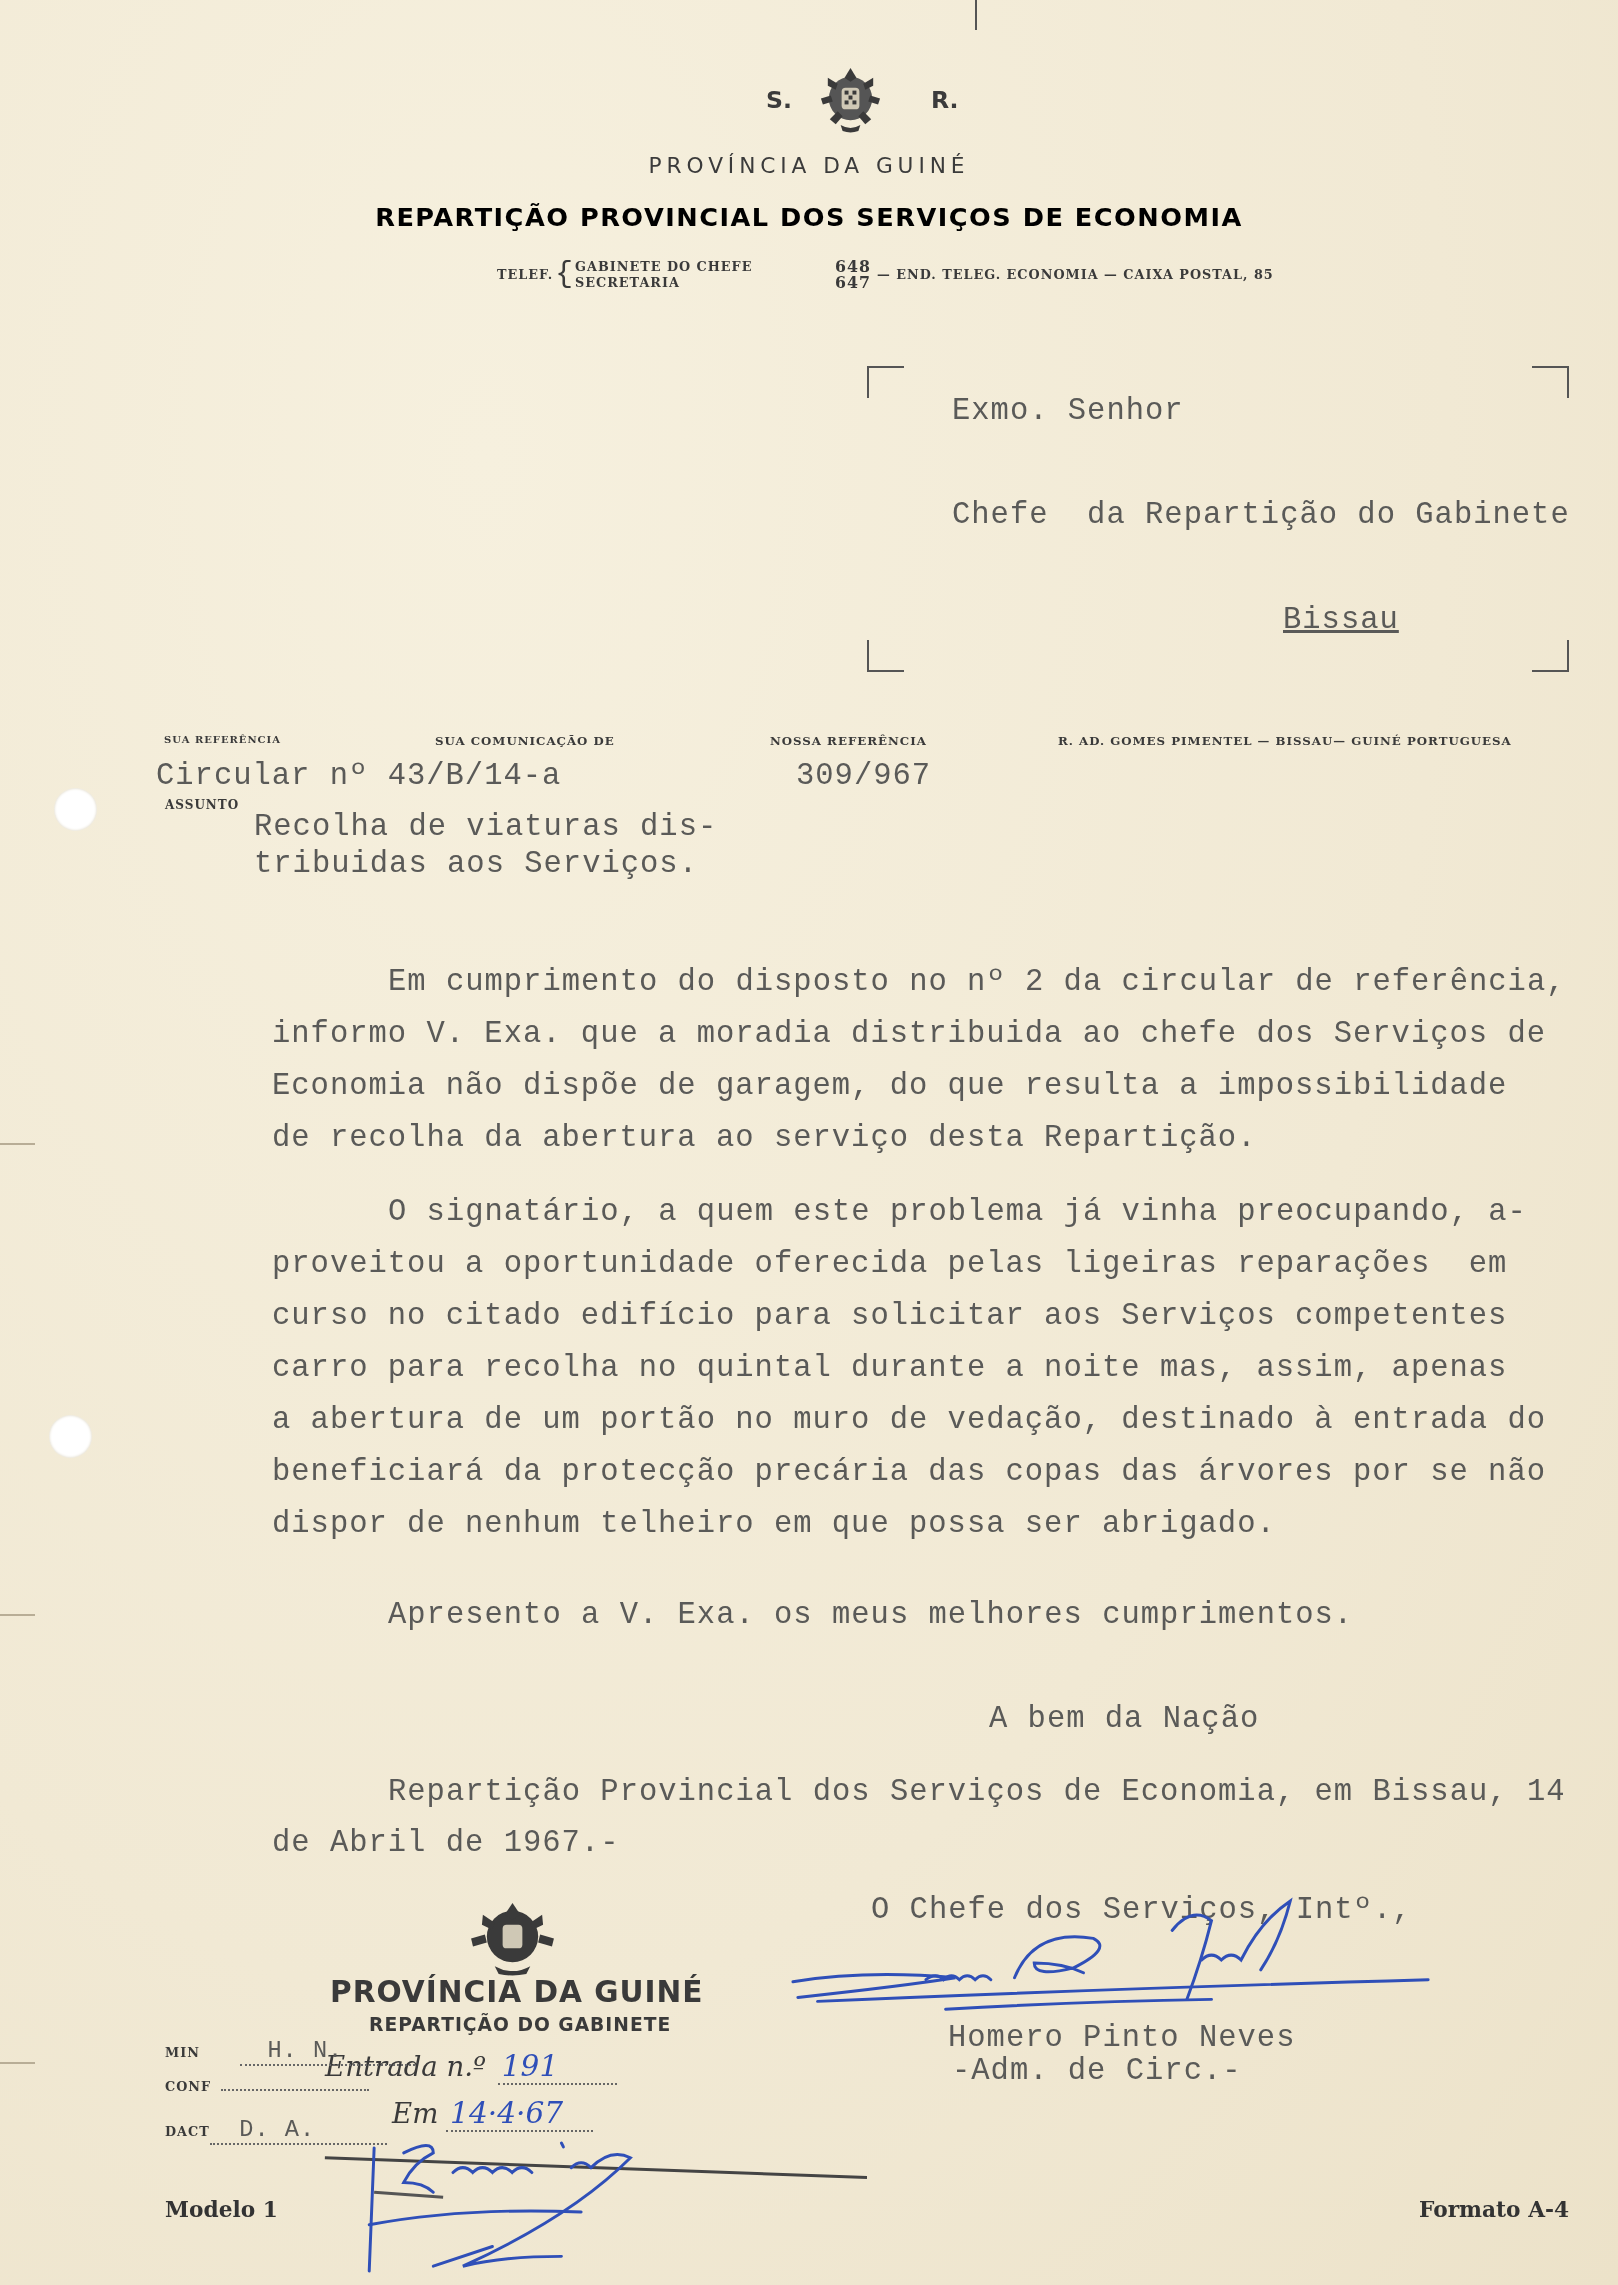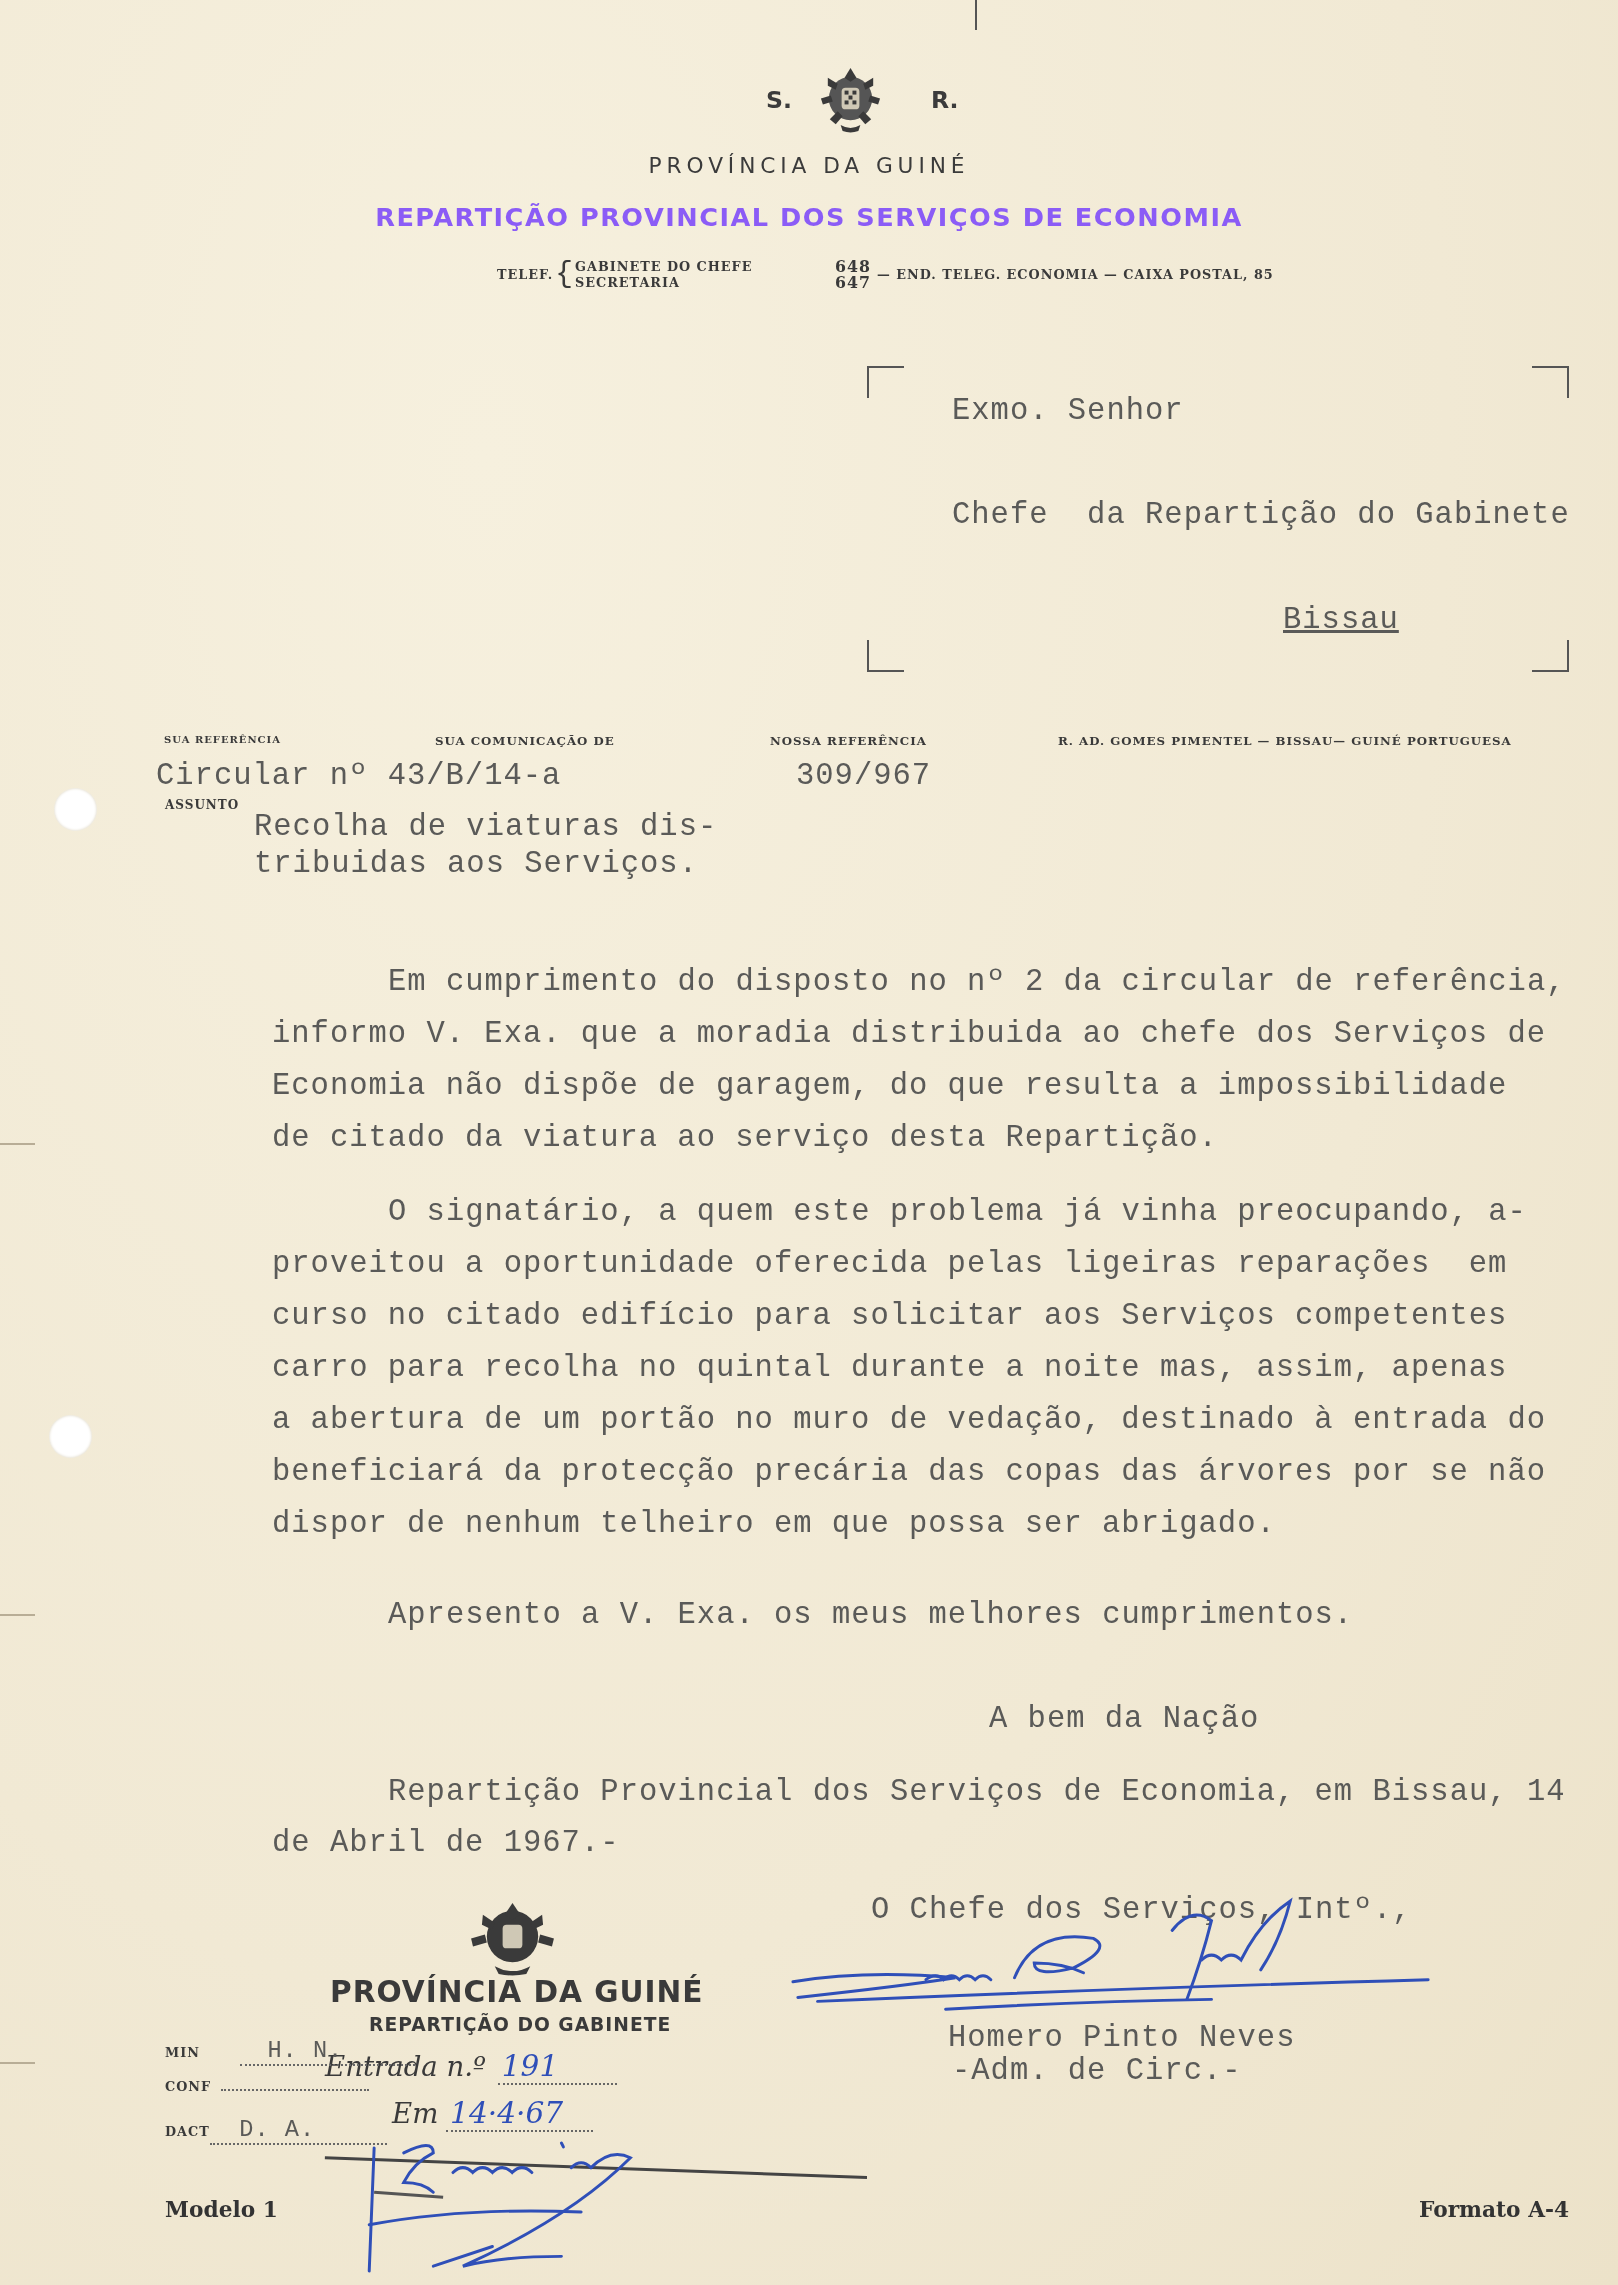--- a/index.html
+++ b/index.html
@@ -4,21 +4,21 @@
 <style>
   html,body{margin:0;padding:0;}
   body{width:1618px;height:2285px;position:relative;overflow:hidden;
     background:#f3ecd9;font-family:"Liberation Mono","DejaVu Sans Mono",monospace;color:#4a4a4a;}
   .paper{position:absolute;inset:0;background:
     radial-gradient(ellipse at 30% 20%,#f6f0de 0%,#f1e9d4 60%,#ece2c9 100%);}
   .abs{position:absolute;}
   .typed{font-family:"Liberation Mono","DejaVu Sans Mono",monospace;font-size:30.5px;color:#5a5a58;letter-spacing:1px;white-space:nowrap;}
   .hdr-s{font-family:"DejaVu Sans",sans-serif;font-weight:bold;font-size:23.6px;color:#3b3b3b;}
   .hdr-prov{font-family:"DejaVu Sans",sans-serif;font-size:21.7px;letter-spacing:4.9px;color:#3b3b3b;}
-  .hdr-rep{font-family:"DejaVu Sans",sans-serif;font-weight:bold;font-size:25.6px;letter-spacing:1.5px;color:#8b5cf6;}
+  .hdr-rep{font-family:"DejaVu Sans",sans-serif;font-weight:bold;font-size:25.6px;letter-spacing:1.5px;color:#000000;}
   .tiny{font-family:"DejaVu Serif",serif;font-weight:bold;font-size:12.8px;letter-spacing:1px;color:#3a3a3a;white-space:nowrap;}
   .corner{position:absolute;border-color:#555;border-style:solid;width:35px;height:29.6px;}
   .hole{position:absolute;width:43px;height:43px;border-radius:50%;background:#ffffff;box-shadow:0 0 3px #d8d0bb inset;}
   .margin-tick{position:absolute;height:2px;width:35px;background:#b8ad96;left:0;}
   .stamp{font-family:"DejaVu Sans",sans-serif;color:#3a3a3a;}
   .blue{color:#2f4fb8;font-family:"DejaVu Serif",serif;font-style:italic;}
   .footer{font-family:"DejaVu Serif",serif;font-weight:bold;font-size:21.7px;color:#333;text-align:center;}
 </style>
 </head>
 <body>
@@ -97,21 +97,21 @@
 <div class="abs typed" style="left:796px;top:759px;">309/967</div>
 
 <div class="abs tiny" style="left:165px;top:798px;font-size:12px;">ASSUNTO</div>
 <div class="abs typed" style="left:254px;top:810px;">Recolha de viaturas dis-</div>
 <div class="abs typed" style="left:254px;top:847px;">tribuidas aos Serviços.</div>
 
 <div class="abs" style="left:272px;top:965px;">
   <div class="typed" style="margin-left:116px;height:52px;">Em cumprimento do disposto no nº 2 da circular de referência,</div>
   <div class="typed" style="height:52px;">informo V. Exa. que a moradia distribuida ao chefe dos Serviços de</div>
   <div class="typed" style="height:52px;">Economia não dispõe de garagem, do que resulta a impossibilidade</div>
-  <div class="typed" style="height:52px;">de citado da viatura ao serviço desta Repartição.</div>
+  <div class="typed" style="height:52px;">de recolha da abertura ao serviço desta Repartição.</div>
 </div>
 
 <div class="abs" style="left:272px;top:1195px;">
   <div class="typed" style="margin-left:116px;height:52px;">O signatário, a quem este problema já vinha preocupando, a-</div>
   <div class="typed" style="height:52px;white-space:pre;">proveitou a oportunidade oferecida pelas ligeiras reparações  em</div>
   <div class="typed" style="height:52px;">curso no citado edifício para solicitar aos Serviços competentes</div>
   <div class="typed" style="height:52px;">carro para recolha no quintal durante a noite mas, assim, apenas</div>
   <div class="typed" style="height:52px;">a abertura de um portão no muro de vedação, destinado à entrada do</div>
   <div class="typed" style="height:52px;">beneficiará da protecção precária das copas das árvores por se não</div>
   <div class="typed" style="height:52px;">dispor de nenhum telheiro em que possa ser abrigado.</div>

